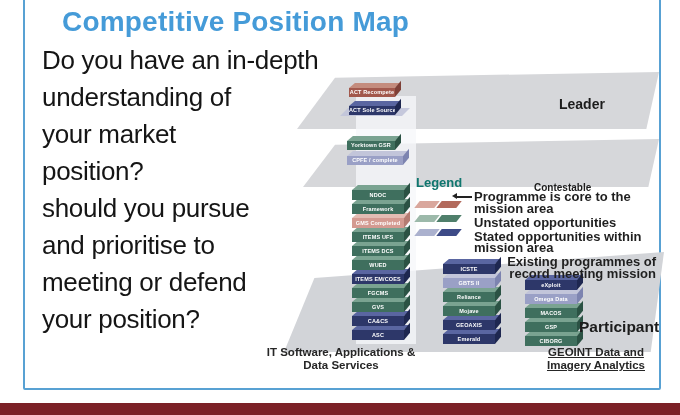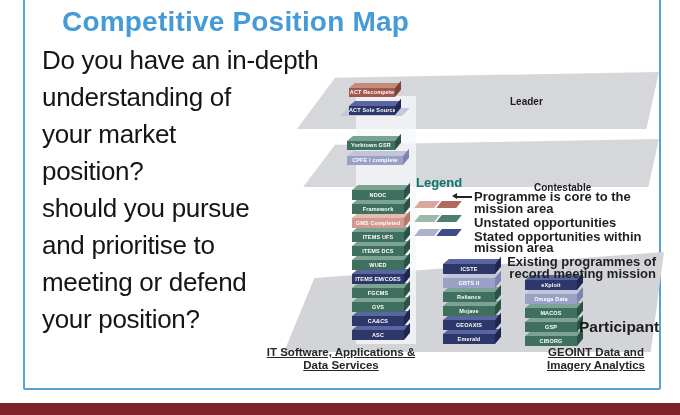--- a/index.html
+++ b/index.html
@@ -83,21 +83,21 @@
     <div>and prioritise to</div>
     <div>meeting or defend</div>
     <div>your position?</div>
   </div>
 
   <div class="band band-leader"></div>
   <div class="band band-contestable"></div>
   <div class="band band-participant"></div>
   <div class="column-shadow"></div>
 
-  <div class="tier-label" style="left:510px; top:96px; font-size:10px;">Leader</div>
+  <div class="tier-label" style="left:559px; top:96px; font-size:14px;">Leader</div>
   <div class="tier-label" style="left:534px; top:146px; font-size:10px;margin-top:36px;">Contestable</div>
   <div class="tier-label" style="left:579px; top:318px; font-size:15.5px;">Participant</div>
 
   <div class="plate" style="background: rgb(194, 197, 218);"></div>
   <div class="stack stack-upper" style="left:349px; top:88px;">
       <div class="block" style="z-index: 2; --front: #a2584c; --top: #c48c7d; --side: #7e4037;">ACT Recompete</div>
       <div class="block" style="z-index: 1; --front: #2d3769; --top: #5a66a1; --side: #1e2750;">ACT Sole Source</div>
     </div>
   <div class="stack stack-ct" style="left:347px; top:141px;">
       <div class="block" style="z-index: 2; --front: #3f6f5e; --top: #7aa391; --side: #2b5244;">Yorktown GSR</div>
@@ -147,17 +147,17 @@
     </div>
     <div class="legend-arrow"></div>
     <div class="legend-items">
       <div class="legend-item">Programme is core to the mission area</div>
       <div class="legend-item">Unstated opportunities</div>
       <div class="legend-item">Stated opportunities within mission area</div>
       <div class="legend-item wrap-right">Existing programmes of record meeting mission</div>
     </div>
   </div>
 
-  <div class="axis-label" style="left:341px; width:162px;text-decoration:underline;">IT Software, Applications &amp; Data Services</div>
+  <div class="axis-label" style="left:341px; width:162px;">IT Software, Applications &amp; Data Services</div>
   <div class="axis-label" style="left:596px; width:116px;text-decoration:underline;">GEOINT Data and Imagery Analytics</div>
 
   <div class="bottom-bar" style="background: rgb(124, 33, 39);"></div>
 </div>
 
 </body></html>

